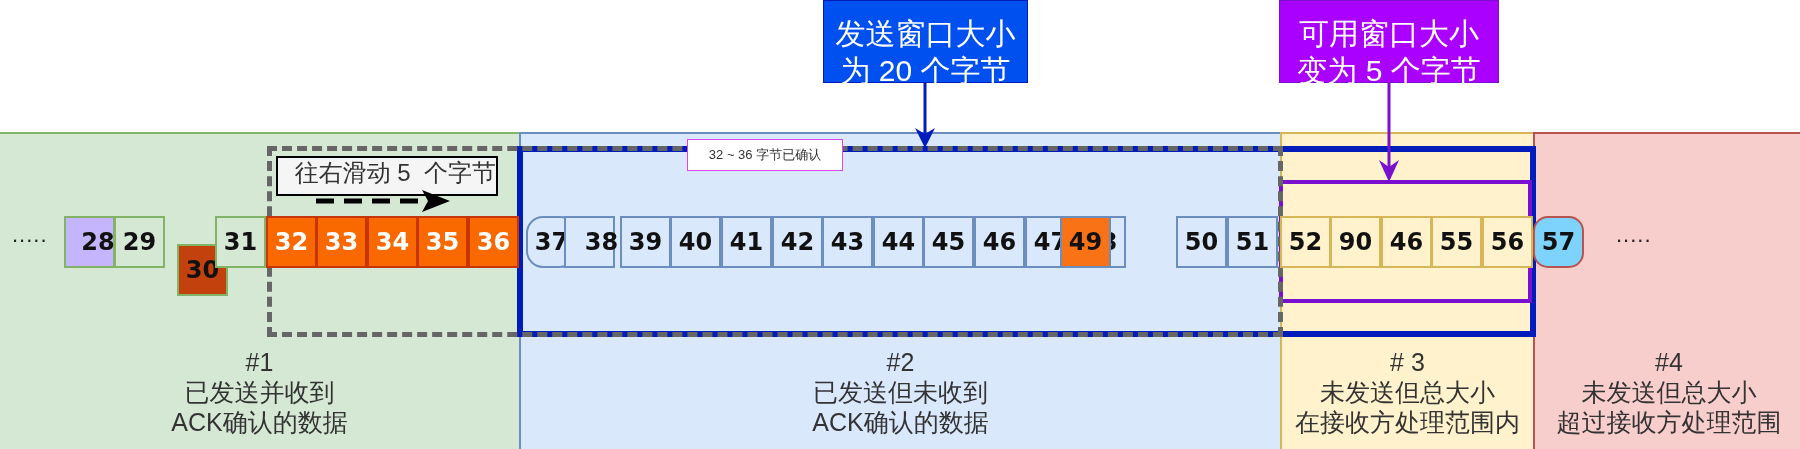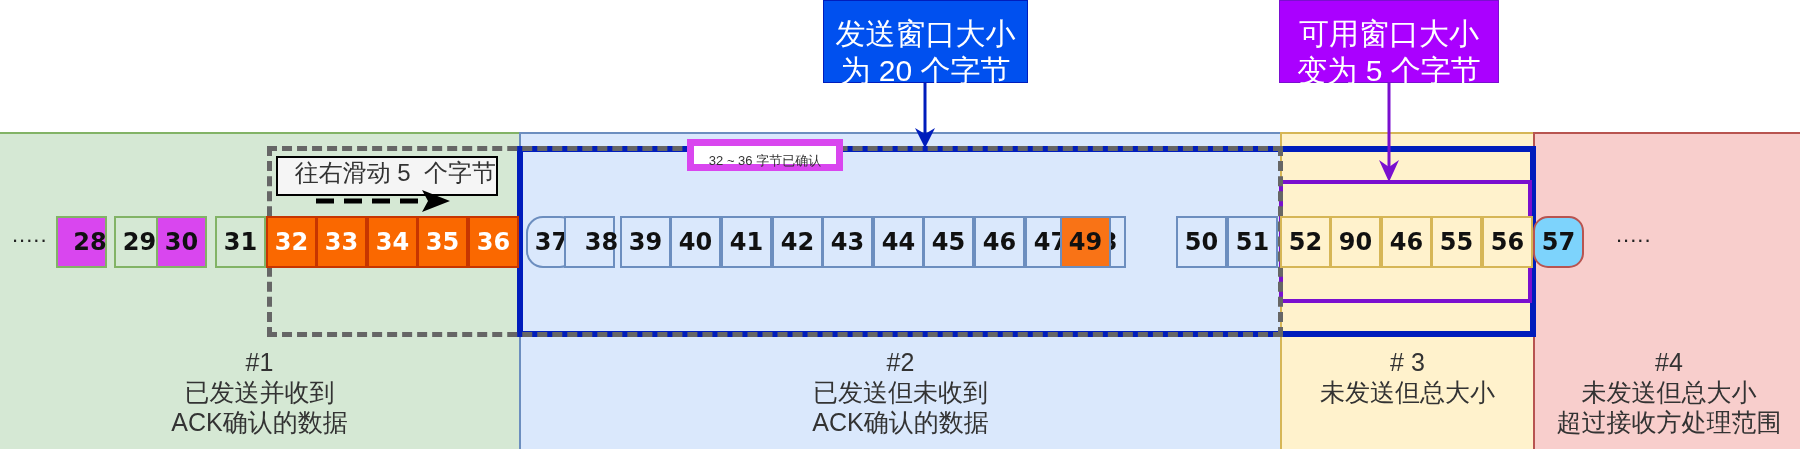--- a/index.html
+++ b/index.html
@@ -25,42 +25,43 @@
   <div class="sec-label">
     <div>#2</div>
     <div>已发送但未收到</div>
     <div>ACK确认的数据</div>
   </div>
 </div>
 <div class="abs section" style="left:1280px;width:255px;background:#FFF2CC;border-color:#D6B656;">
   <div class="sec-label">
     <div># 3</div>
     <div>未发送但总大小</div>
+    <div>在接收方处理范围内</div>
   </div>
 </div>
 <div class="abs section" style="left:1533px;width:270px;background:#F8CECC;border-color:#B85450;border-right:none;">
   <div class="sec-label">
     <div>#4</div>
     <div>未发送但总大小</div>
     <div>超过接收方处理范围</div>
   </div>
 </div>
 
 <div class="abs" style="left:517px;top:146px;width:1019px;height:191px;border:6px solid #001DBC;"></div>
 
 <div class="abs" style="left:1279px;top:180px;width:253px;height:123px;border:4px solid #7A0FCF;border-left:4px solid #7A0FCF;"></div>
 
 <div class="abs" style="left:267px;top:146px;width:1016px;height:191px;border:5px dashed #666666;"></div>
 
 <div class="abs dots" style="left:12px;">.....</div>
 <div class="abs dots" style="left:1616px;">.....</div>
 
-<div class="abs cell" style="left:56px;background:#d946ef;border-color:#82B366;padding-left:17px;">28</div>
+<div class="abs cell" style="left:64px;background:#c4b5fd;border-color:#82B366;padding-left:17px;">28</div>
 <div class="abs cell" style="left:114px;background:#D5E8D4;border-color:#82B366;">29</div>
-<div class="abs cell" style="left:156px;background:#d946ef;border-color:#82B366;">30</div>
+<div class="abs cell" style="left:177px;background:#c2410c;border-color:#82B366;margin-top:28px;">30</div>
 <div class="abs cell" style="left:215px;background:#D5E8D4;border-color:#82B366;">31</div>
 
 <div class="abs cell" style="left:266px;background:#FA6800;border-color:#C73500;color:#fff;">32</div>
 <div class="abs cell" style="left:316px;background:#FA6800;border-color:#C73500;color:#fff;">33</div>
 <div class="abs cell" style="left:367px;background:#FA6800;border-color:#C73500;color:#fff;">34</div>
 <div class="abs cell" style="left:417px;background:#FA6800;border-color:#C73500;color:#fff;">35</div>
 <div class="abs cell" style="left:468px;background:#FA6800;border-color:#C73500;color:#fff;">36</div>
 
 <div class="abs cell" style="left:526px;background:#DAE8FC;border-color:#6C8EBF;border-radius:17px;">37</div>
 <div class="abs cell" style="left:564px;background:#DAE8FC;border-color:#6C8EBF;padding-left:24px;">38</div>
@@ -85,21 +86,21 @@
 <div class="abs cell" style="left:1482px;background:#FFF2CC;border-color:#D6B656;">56</div>
 
 <div class="abs cell" style="left:1533px;background:#7dd3fc;border-color:#B85450;border-radius:15px;">57</div>
 
 <div class="abs" style="left:276px;top:156px;width:222px;height:40px;background:#f5f5f5;border:2px solid #000000;font-size:24px;line-height:30px;color:#333;text-align:right;white-space:pre;">往右滑动 5  个字节</div>
 <svg class="abs" style="left:312px;top:187px;" width="140" height="28" viewBox="0 0 140 28">
   <line x1="4" y1="14" x2="116" y2="14" stroke="#000" stroke-width="5" stroke-dasharray="18,10"></line>
   <polygon points="110,3 138,14 110,25 116,14" fill="#000"></polygon>
 </svg>
 
-<div class="abs" style="left:687px;top:139px;width:156px;height:32px;background:#fff;border:7px solid #d946ef;font-size:13px;line-height:30px;color:#333;text-align:center;">32 ~ 36 字节已确认</div>
+<div class="abs" style="left:687px;top:139px;width:156px;height:32px;background:#fff;border:1px solid #d946ef;font-size:13px;line-height:30px;color:#333;text-align:center;">32 ~ 36 字节已确认</div>
 
 <div class="abs callout" style="left:823px;width:205px;background:#0050EF;border-color:#001DBC;">
   <div>发送窗口大小</div>
   <div>为 20 个字节</div>
 </div>
 <svg class="abs" style="left:910px;top:82px;" width="30" height="66" viewBox="0 0 30 66">
   <line x1="15" y1="0" x2="15" y2="56" stroke="#001DBC" stroke-width="3"></line>
   <polygon points="5,46 15,66 25,46 15,52" fill="#001DBC"></polygon>
 </svg>
 

